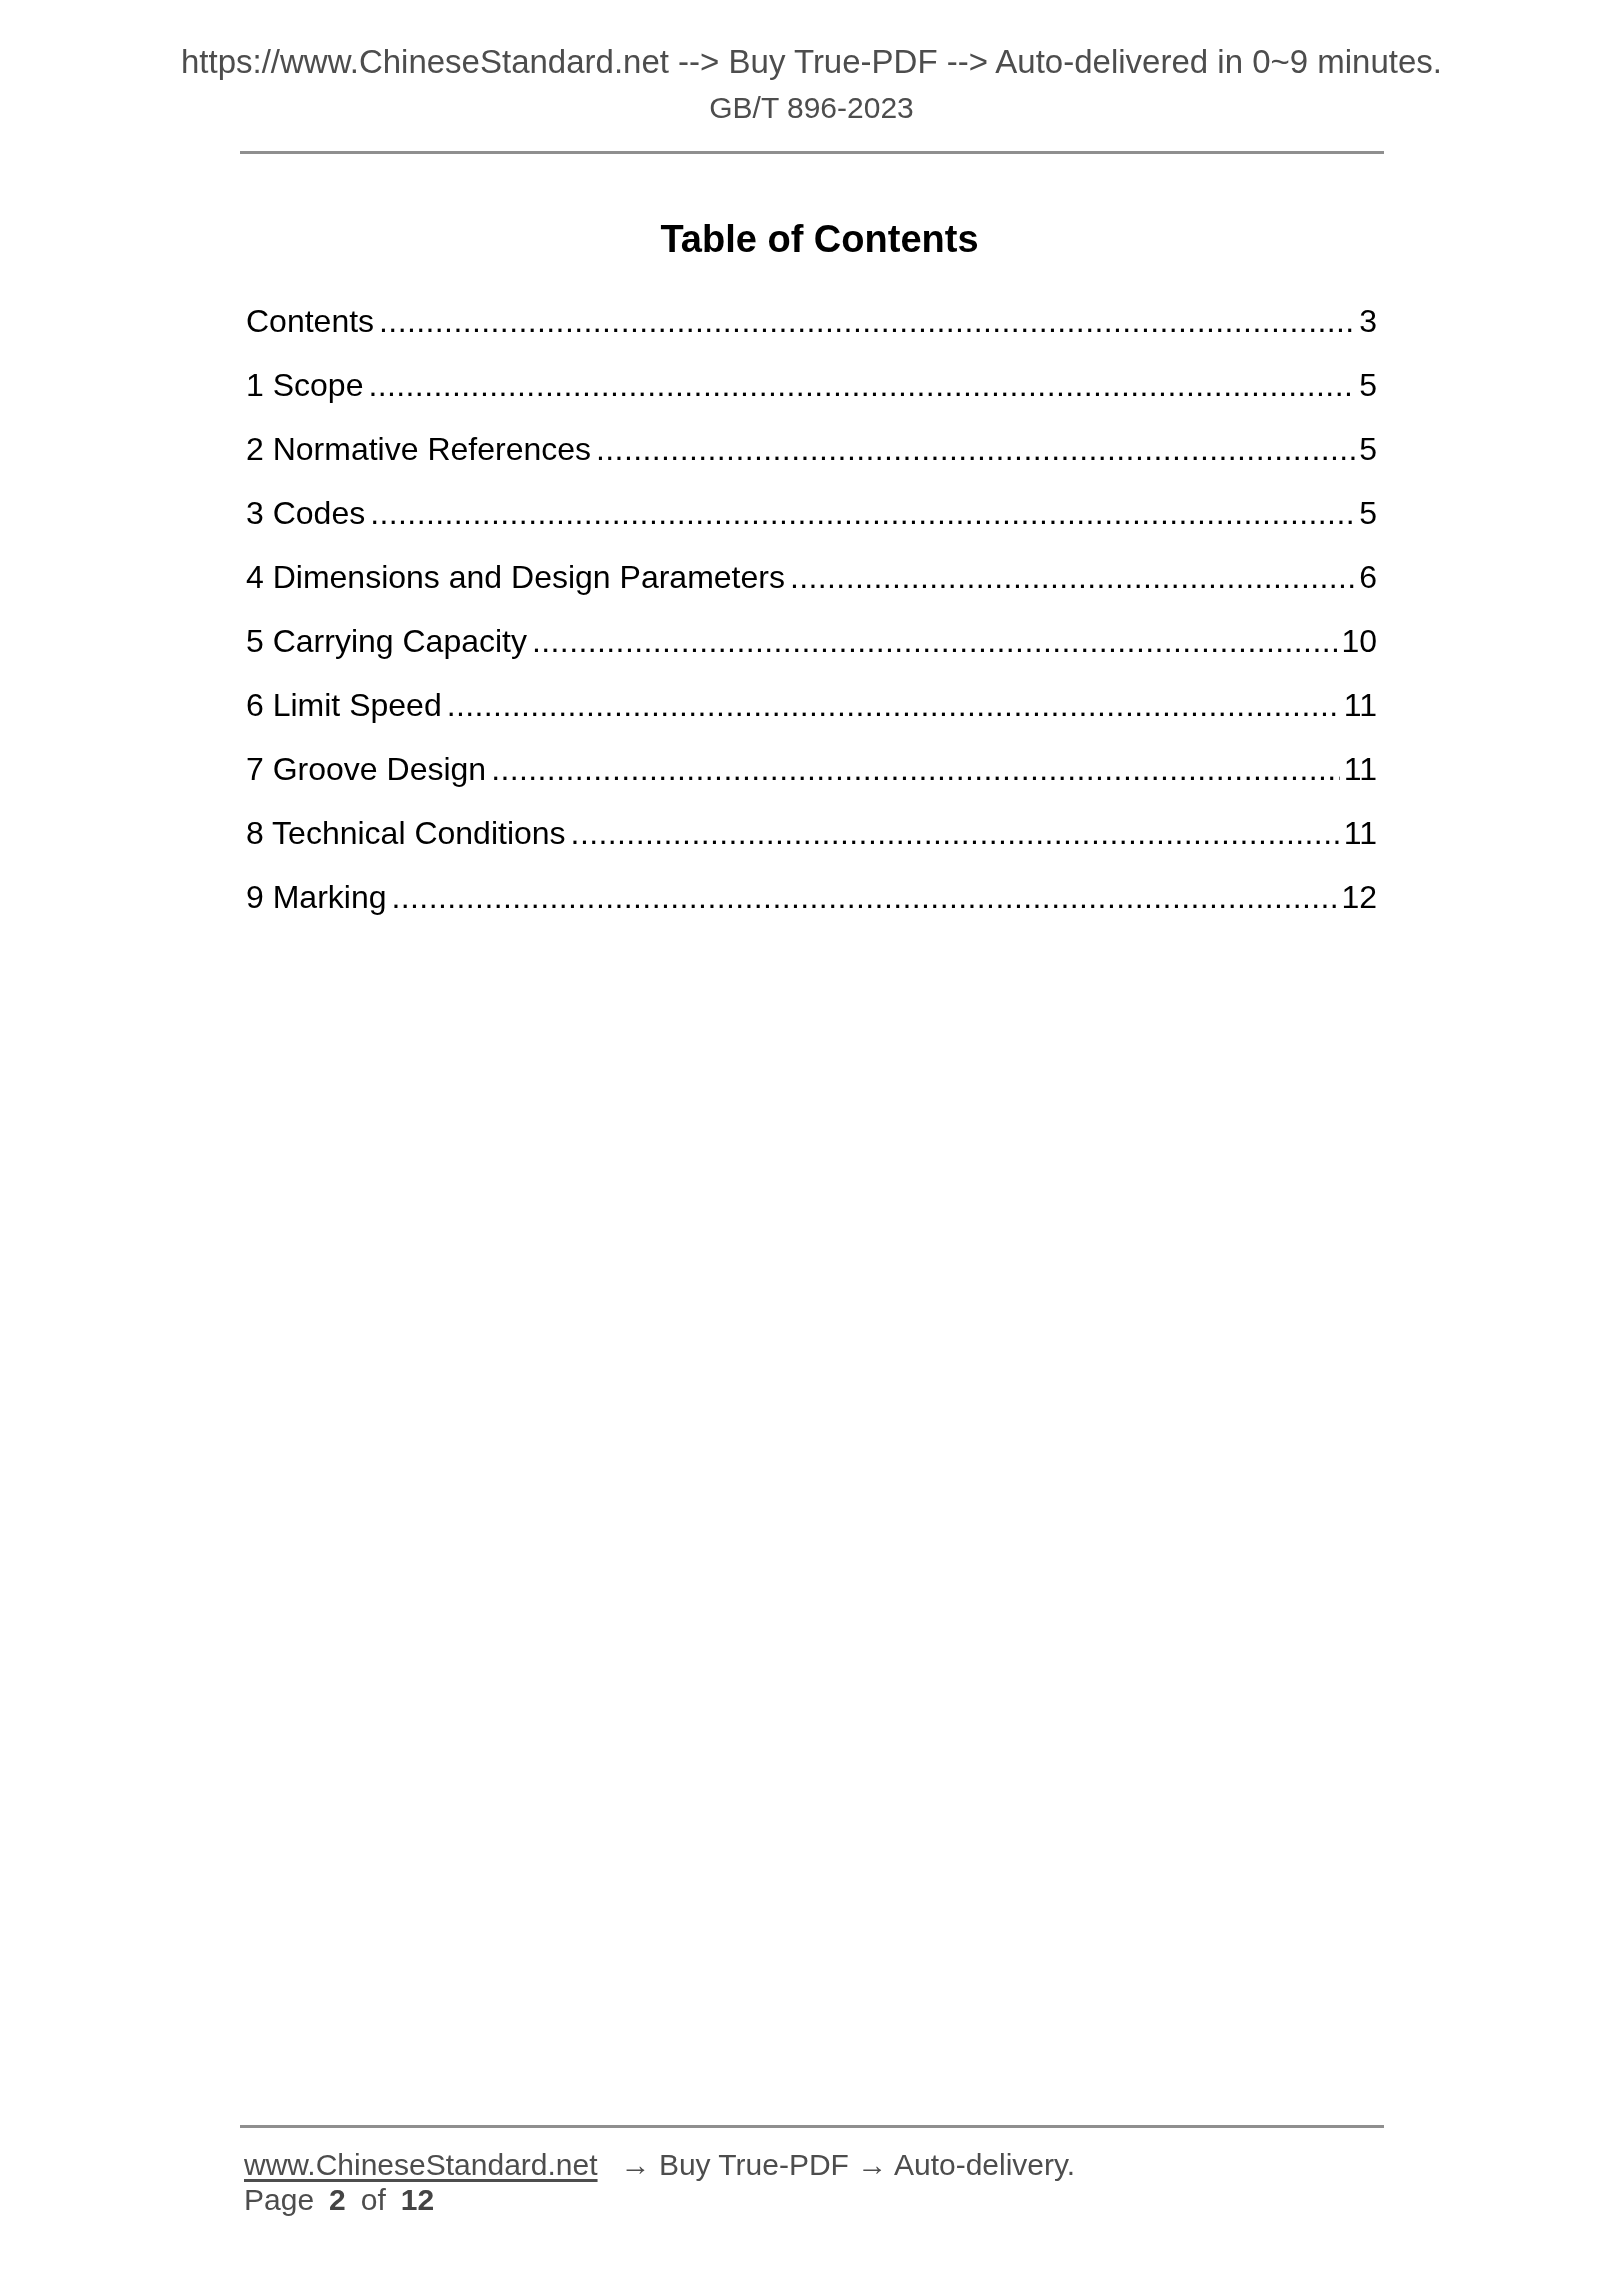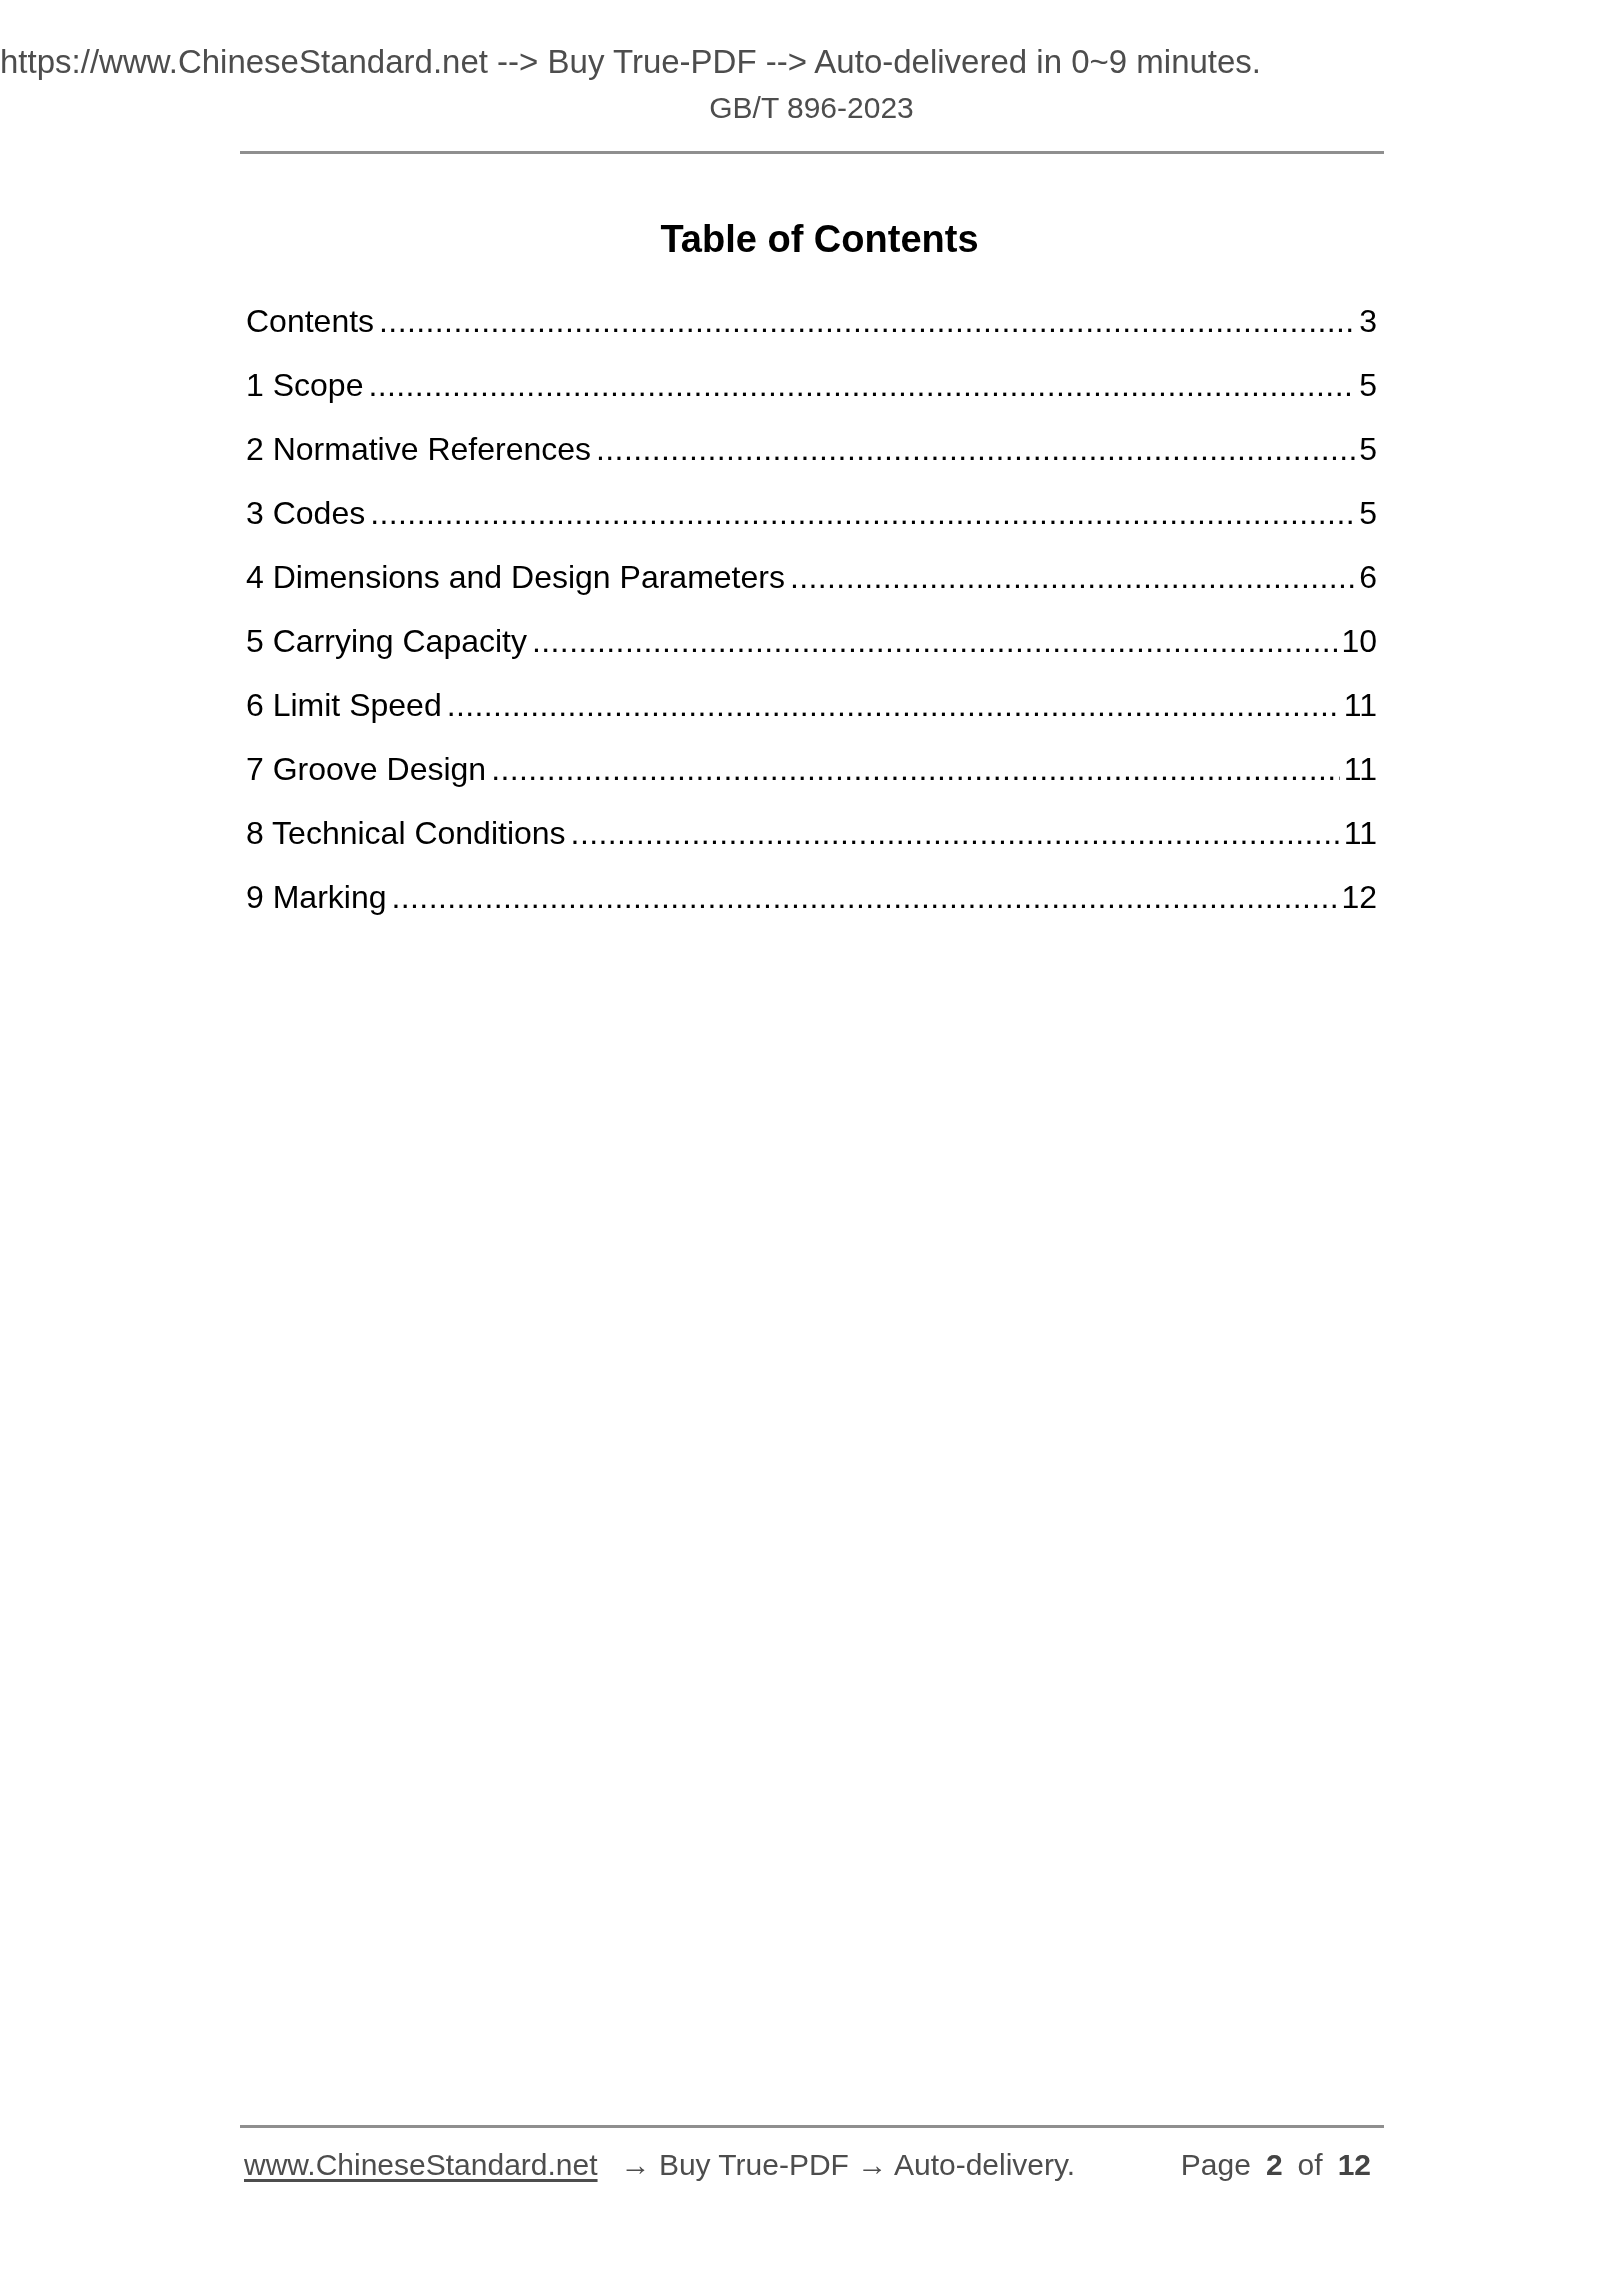--- a/index.html
+++ b/index.html
@@ -10,20 +10,21 @@
     background: #ffffff;
     font-family: "Liberation Sans", "DejaVu Sans", sans-serif;
     -webkit-font-smoothing: antialiased;
   }
 
   
   .header-url {
     position: absolute;
     top: 43px; left: 0;
     width: 1623px;
+    text-align: center;
     font-size: 33px;
     line-height: 38px;
     color: #4d4d4d;
     white-space: nowrap;
   }
   .doc-number {
     position: absolute;
     top: 90px; left: 0;
     width: 1623px;
     text-align: center;
@@ -88,20 +89,21 @@
     top: 2147px;
     left: 244px;
     width: 1127px;
     display: flex;
     justify-content: space-between;
     align-items: flex-start;
     font-size: 30px;
     line-height: 35px;
     color: #4d4d4d;
     white-space: nowrap;
+    flex-direction: column;
   }
   .footer-left { display: flex; align-items: baseline; }
   .site-link {
     color: #4d4d4d;
     text-decoration: underline;
     text-underline-offset: 4.2px;
     cursor: pointer;
   }
   .tagline-rest { margin-left: 23px; }
   .page-indicator { display: flex; align-items: baseline; gap: 15px; }

